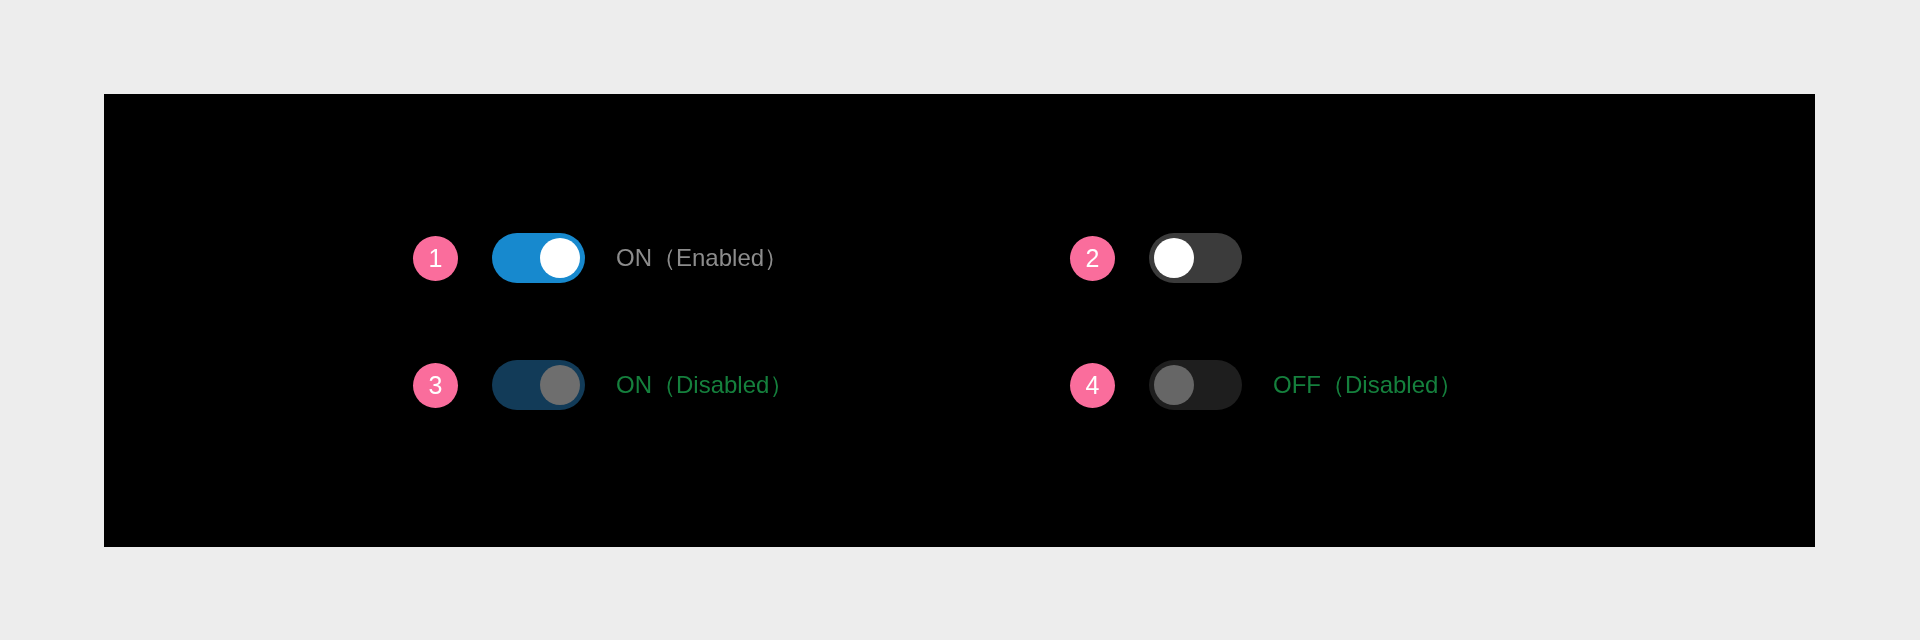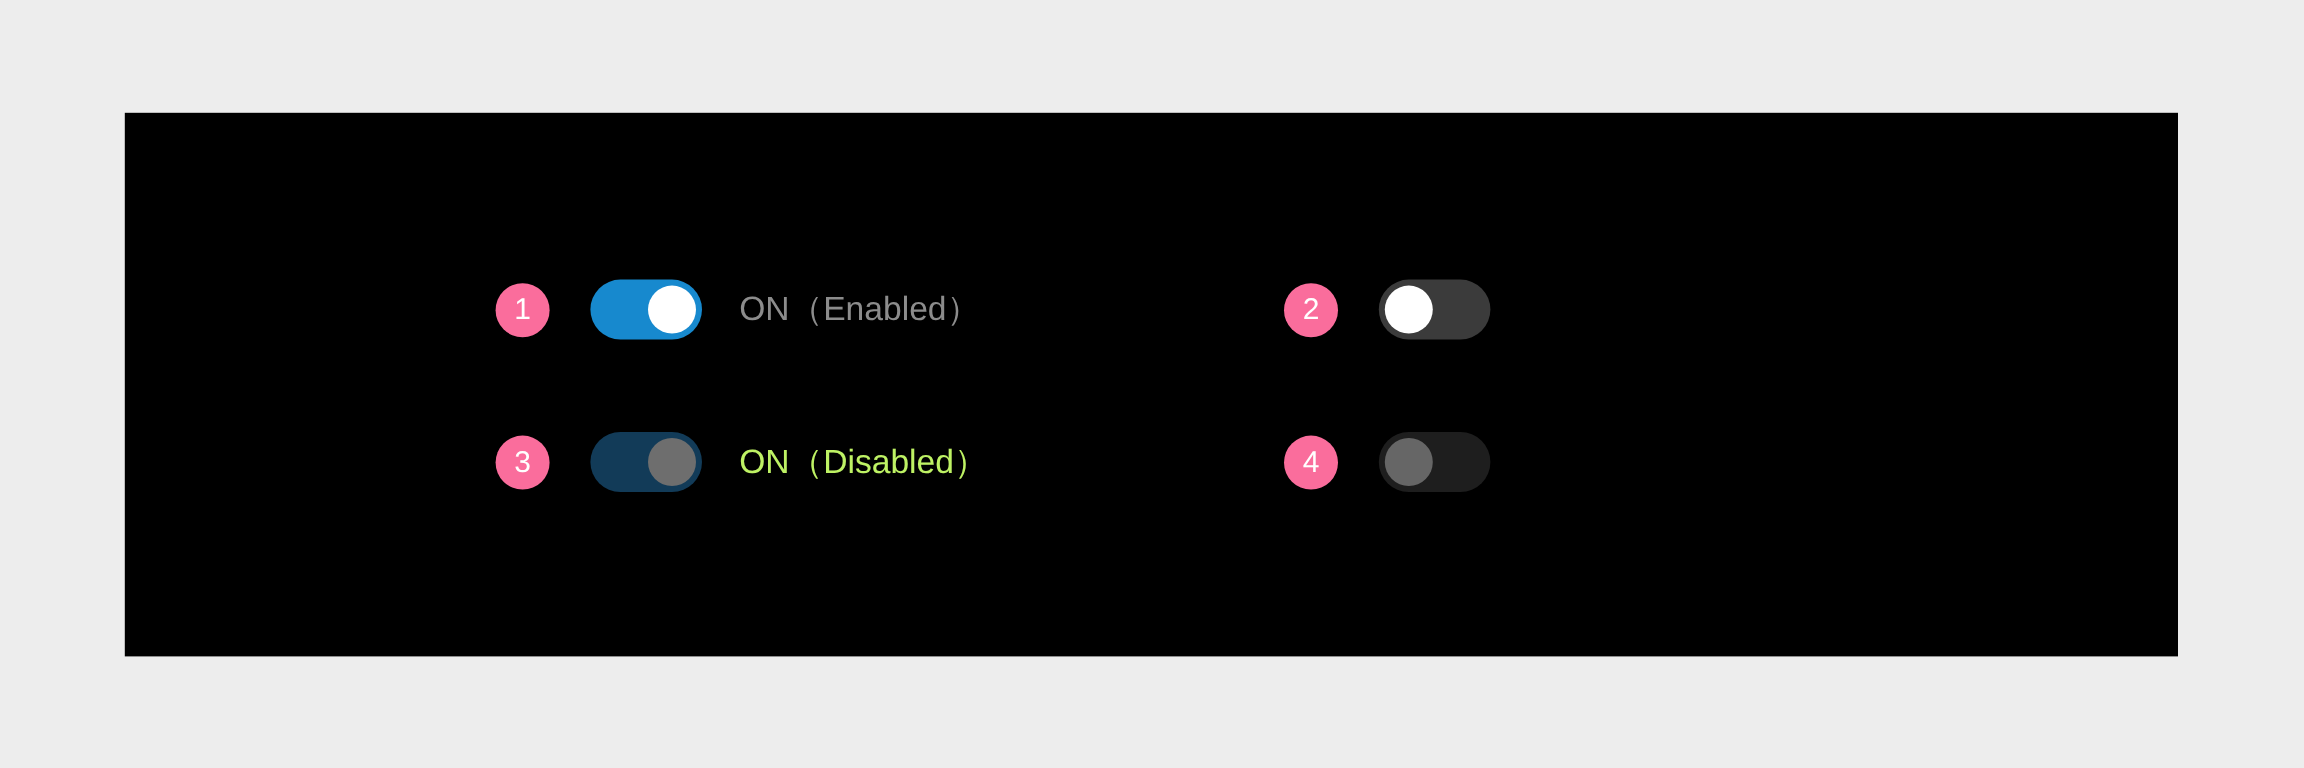--- a/index.html
+++ b/index.html
@@ -94,27 +94,27 @@
   .switch.on-disabled          { background: #123b58; }
   .switch.on-disabled .knob    { background: #6e6e6e; left: 48px; }
 
   
   .switch.off-disabled         { background: #1e1e1e; }
   .switch.off-disabled .knob   { background: #666666; left: 5px; }
 
   
   .label {
     margin-left: 31px;
-    font-size: 28px;
+    font-size: 24px;
     white-space: nowrap;
     flex: 0 0 auto;
     line-height: 1;
   }
   .label.enabled  { color: #8c8c8c; }
-  .label.disabled { color: #bef264; }
+  .label.disabled { color: #15803d; }
 </style>
 </head>
 <body>
 
 <div id="stage">
 
   <div id="panel">
 
     <div class="rows">
 
@@ -139,17 +139,18 @@
           <div class="knob"></div>
         </div>
         <div class="label disabled">ON（Disabled）</div>
       </div>
 
       <div class="row col2 bot">
         <div class="badge">4</div>
         <div class="switch off-disabled">
           <div class="knob"></div>
         </div>
+        <div class="label disabled">OFF（Disabled）</div>
       </div>
 
     </div>
   </div>
 </div>
 
 </body></html>

